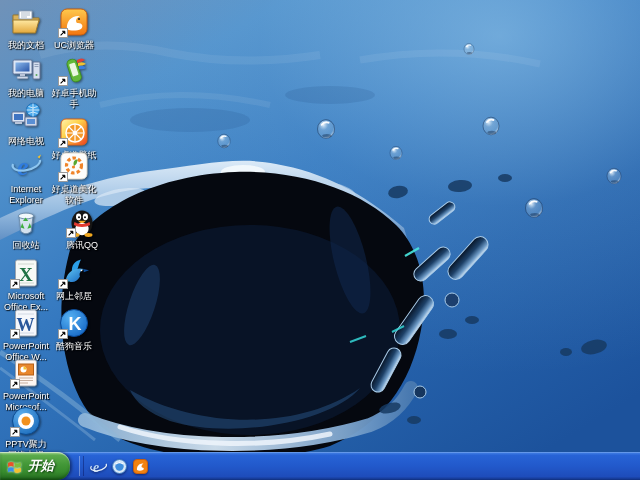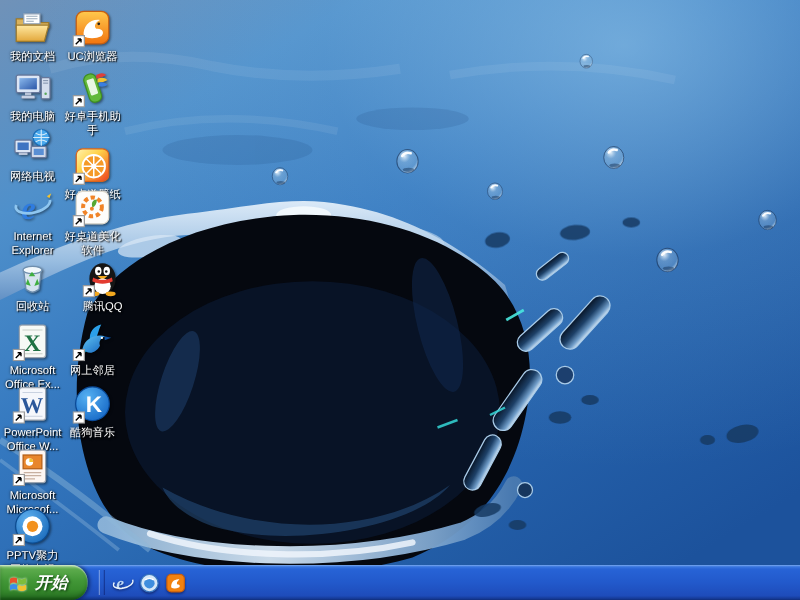--- a/index.html
+++ b/index.html
@@ -431,21 +431,21 @@
       <rect x="8.5" y="7" width="15" height="11" fill="#e8862c" stroke="#b55f16"></rect>
       <circle cx="13.5" cy="12.5" r="3" fill="#fff"></circle>
       <path d="M13.5 12.5 L13.5 9.5 A3 3 0 0 1 16.5 12.5 Z" fill="#f2c230"></path>
       <path d="M9 21 h14 M9 23.5 h14 M9 26 h9" stroke="#c8b0a0" stroke-width="1"></path>
     </svg>
     <svg class="sc" viewBox="0 0 10 10">
       <rect x="0.5" y="0.5" width="9" height="9" fill="#fff" stroke="#9a9a9a"></rect>
       <path d="M2.6 7.4 L6.8 3.2 M6.8 3.2 H4.1 M6.8 3.2 V5.9" stroke="#000" stroke-width="1.1" fill="none"></path>
     </svg>
   </div>
-  <div class="icon-label">Microsoft Microsof...</div>
+  <div class="icon-label">PowerPoint Microsof...</div>
 </div>
 
 <div class="icon-cell" style="left:0;top:404px">
   <div class="glyph">
     <svg class="main" viewBox="0 0 32 32">
       <defs>
           <radialGradient id="ppg" cx="0.35" cy="0.3" r="0.9">
             <stop offset="0" stop-color="#5fb0ef"></stop>
             <stop offset="1" stop-color="#1262b4"></stop>
           </radialGradient>

